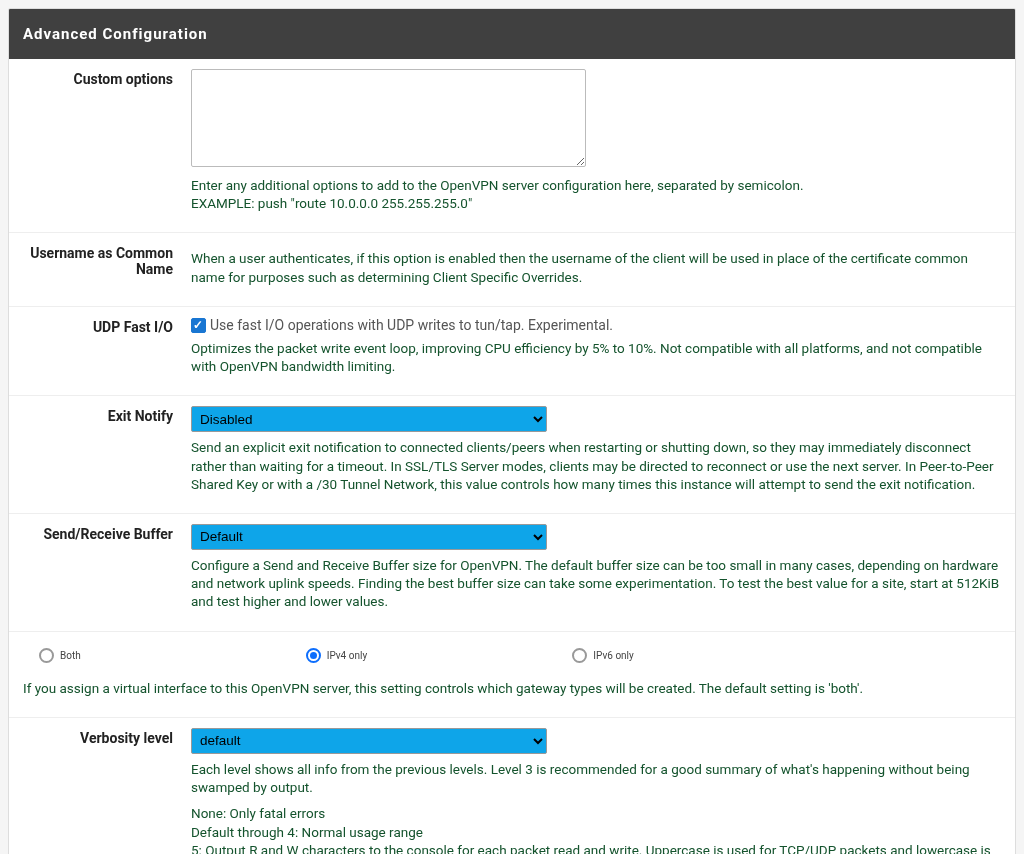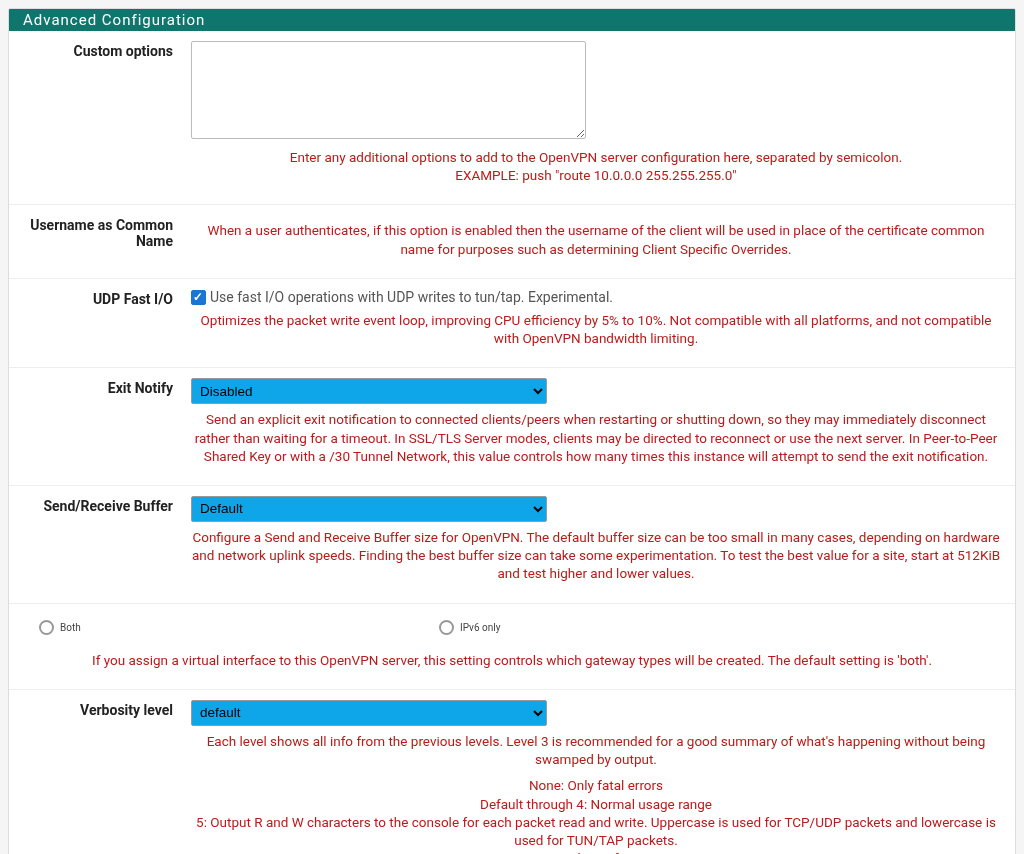--- a/index.html
+++ b/index.html
@@ -11,25 +11,25 @@
   padding: 8px;
 }
 .panel {
   background: #fff;
   border: 1px solid #ddd;
   border-radius: 2px;
   overflow: hidden;
   margin-bottom: 14px;
 }
 .panel-header {
-  background: #0f766e;
+  background: #404040;
   color: #fff;
-  padding: 2px 14px;
+  padding: 16px 14px;
   font-size: 15px;
-  font-weight: 400;
+  font-weight: 700;
   letter-spacing: 1px;
 }
 .form-row {
   display: flex;
   border-bottom: 1px solid #eee;
   padding: 10px 14px 20px 14px;
 }
 .form-row:last-child { border-bottom: none; }
 .label-col {
   width: 168px;
@@ -38,25 +38,24 @@
   padding-right: 18px;
   padding-top: 2px;
   font-weight: 700;
   font-size: 14px;
   color: #222;
 }
 .field-col {
   flex: 1;
 }
 .help {
-  color: #b91c1c;
+  color: #14532d;
   font-size: 13.5px;
   line-height: 1.35;
   margin-top: 6px;
-  text-align: center;
 }
 textarea.ctrl {
   width: 395px;
   height: 98px;
   border: 1px solid #bbb;
   border-radius: 2px;
   padding: 4px;
   font-family: inherit;
   font-size: 14px;
   resize: both;
@@ -192,20 +191,24 @@
   </div>
 
   <div class="form-row">
     <div class="field-col">
       <div class="radio-row">
         <label class="radio-opt">
           <span class="radio"></span>
           <span>Both</span>
         </label>
         <label class="radio-opt">
+          <span class="radio selected"></span>
+          <span>IPv4 only</span>
+        </label>
+        <label class="radio-opt">
           <span class="radio"></span>
           <span>IPv6 only</span>
         </label>
       </div>
       <div class="help">If you assign a virtual interface to this OpenVPN server, this setting controls which gateway types will be created. The default setting is 'both'.</div>
     </div>
   </div>
 
   <div class="form-row">
     <div class="label-col">Verbosity level</div>

